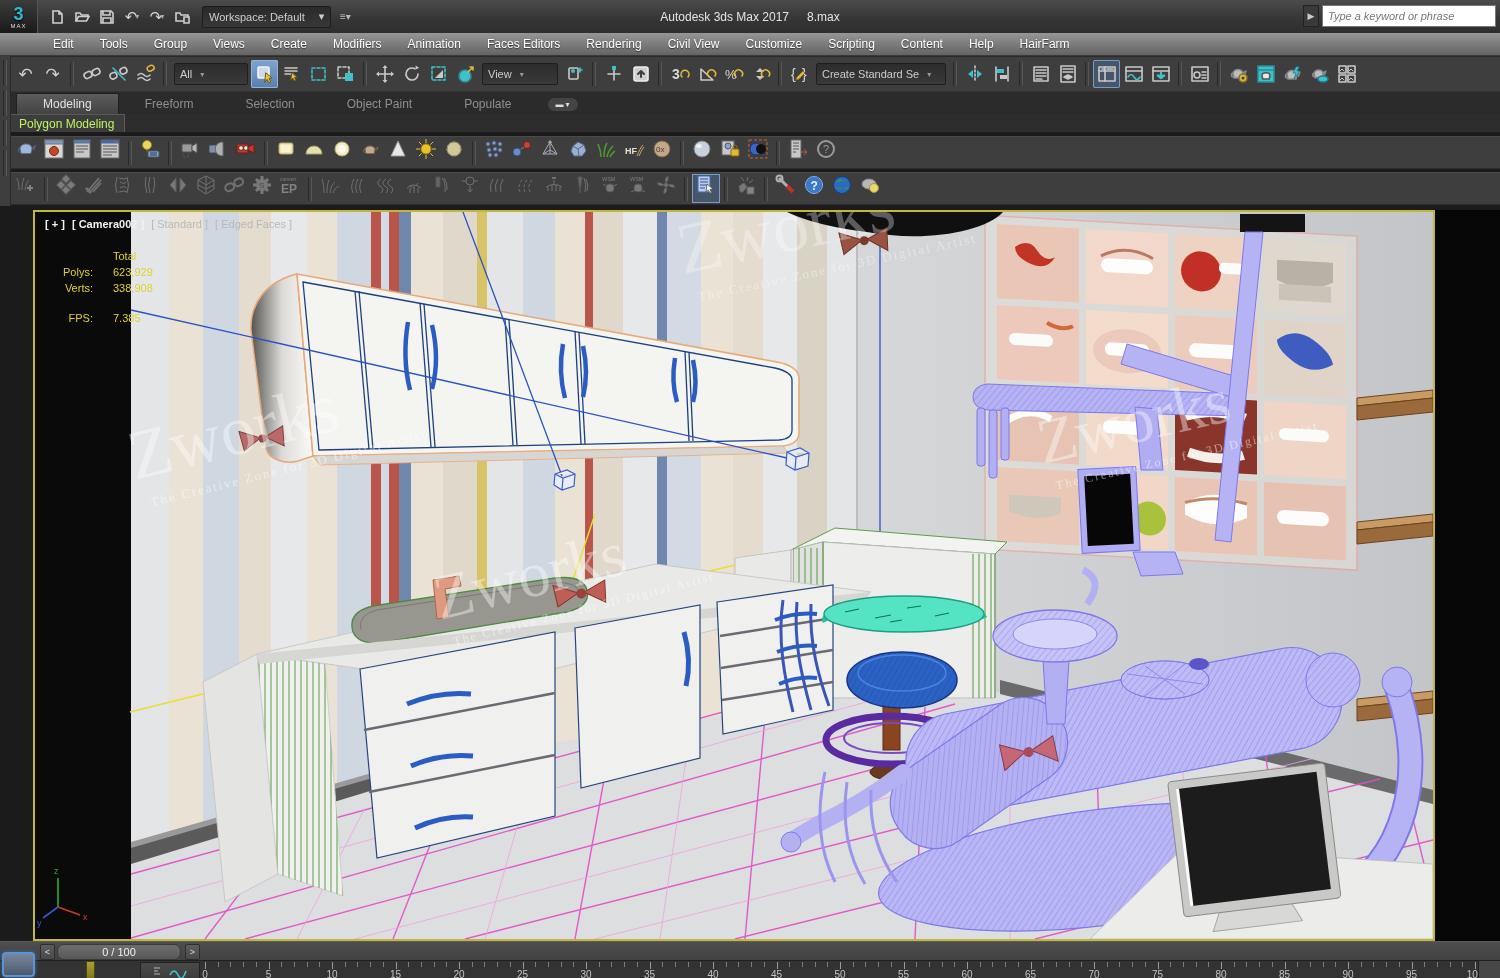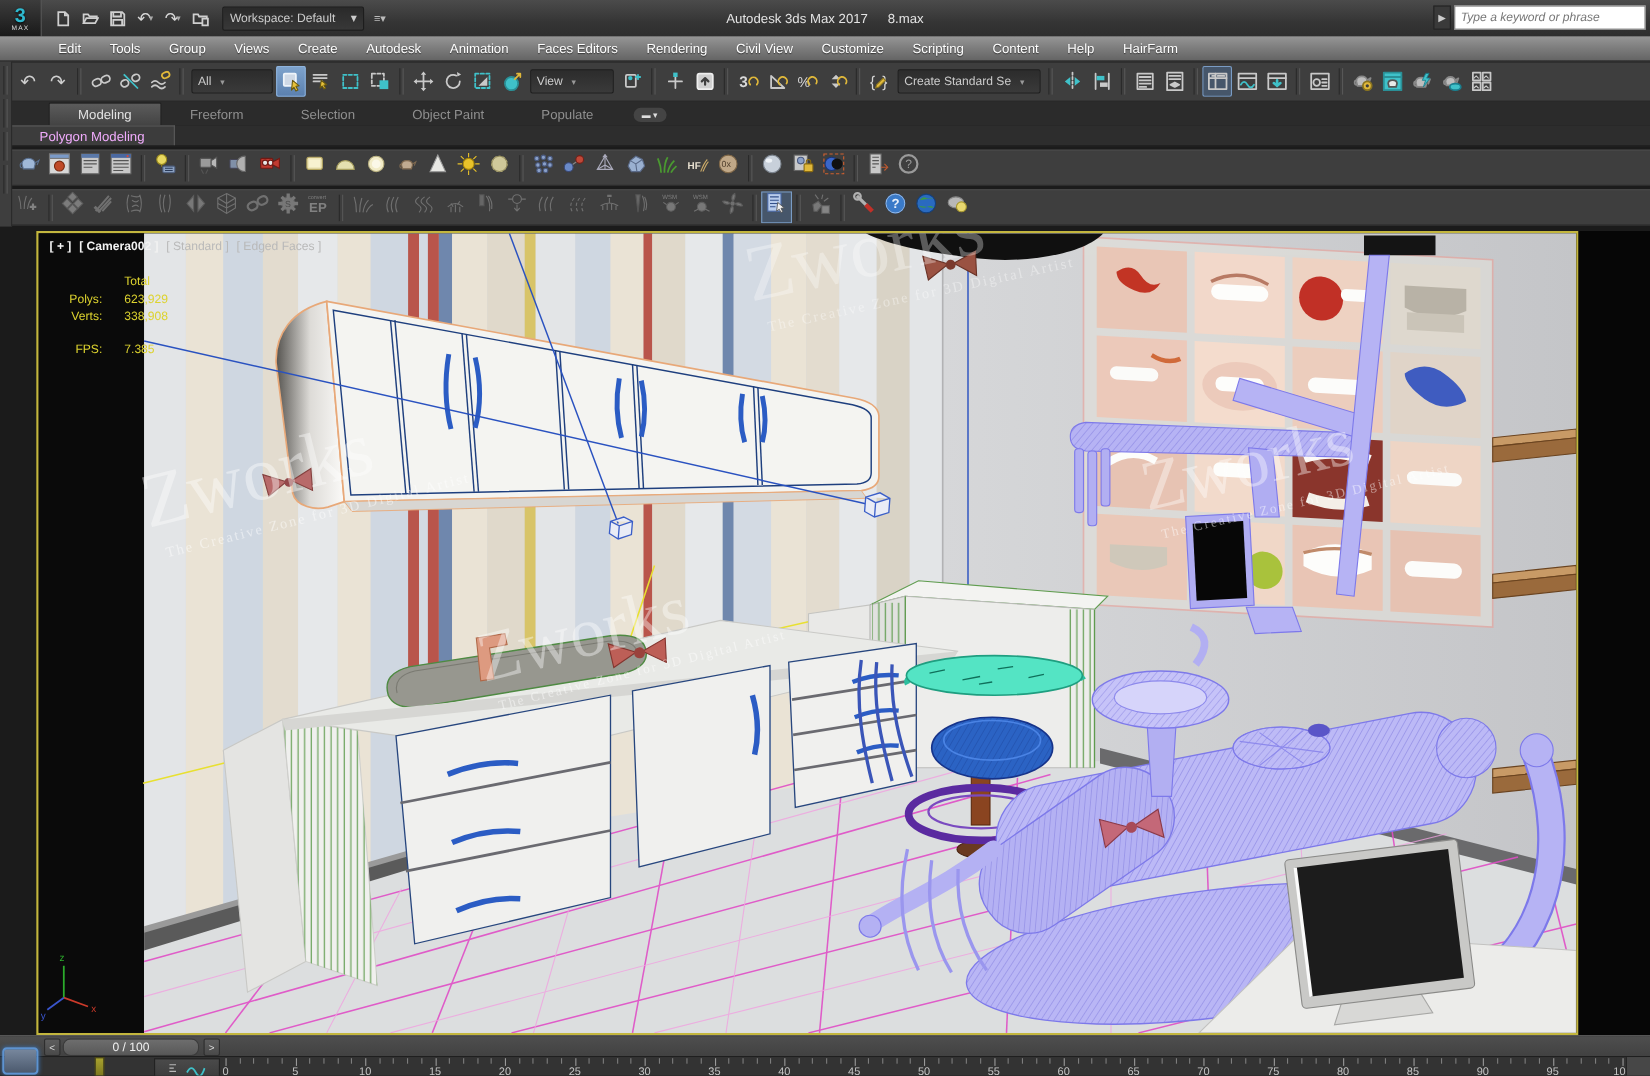--- a/index.html
+++ b/index.html
@@ -38,28 +38,28 @@
   .tbi{width:27px;height:28px;display:flex;align-items:center;justify-content:center;flex:none;border-radius:2px;}
   .tbi svg{stroke:#c9c9c9;fill:none;stroke-width:1.6;stroke-linecap:round;stroke-linejoin:round;}
   .tbi.active{background:linear-gradient(#7fa4cd,#5a7fae);box-shadow:inset 0 0 0 1px #8fb4dd;}
   .tbi.framed{box-shadow:inset 0 0 0 1px #7a9cc4;background:#46566a;}
   .tglyph{font-size:17px;color:#cfcfcf;line-height:1;}
   .sep{width:2px;height:24px;margin:0 4px;border-left:1px solid #2a2a2a;border-right:1px solid #575757;flex:none;}
   .dd{height:20px;background:linear-gradient(#2c2c2c,#3a3a3a);border:1px solid #1e1e1e;border-radius:2px;color:#ccc;
      font-size:11px;display:flex;align-items:center;padding:0 5px;gap:8px;flex:none;margin:0 3px;}
   .dd .car{font-size:8px;color:#999;}
   
-  #ribbon-tabs{left:0;top:92px;width:1500px;height:22px;background:#2b2b2b;display:flex;align-items:flex-end;padding-left:44px;box-sizing:border-box;}
+  #ribbon-tabs{left:0;top:92px;width:1500px;height:22px;background:#2b2b2b;display:flex;align-items:flex-end;padding-left:16px;box-sizing:border-box;}
   .rtab{font-size:12px;color:#8f8f8f;padding:3px 26px;cursor:default;}
   .rtab.active{background:linear-gradient(#5c5c5c,#434343);color:#e2e2e2;border:1px solid #1f1f1f;border-bottom:none;border-radius:2px 2px 0 0;}
   #ribbon-dd{margin-left:10px;margin-bottom:3px;width:30px;height:13px;background:#444;border-radius:7px;color:#ddd;
      font-size:8px;display:flex;align-items:center;justify-content:center;gap:3px;}
   #panel-row{left:0;top:114px;width:1500px;height:19px;background:#2d2d2d;display:flex;align-items:stretch;padding-left:8px;box-sizing:border-box;border-bottom:1px solid #1e1e1e;}
-  #panel-tab{background:#3c3c3c;border:1px solid #5a5a5a;border-bottom:none;color:#f0abfc;font-size:12px;
-     display:flex;align-items:center;padding:0 27px;}
+  #panel-tab{background:#3c3c3c;border:1px solid #5a5a5a;border-bottom:none;color:#bef264;font-size:12px;
+     display:flex;align-items:center;padding:0 10px;}
   
   .ctb{left:0;width:1500px;height:33px;background:#3e3e3e;border-top:1px solid #4a4a4a;border-bottom:1px solid #2c2c2c;
      display:flex;align-items:center;padding-left:12px;box-sizing:border-box;}
   .ci{width:28px;height:29px;display:flex;justify-content:center;flex:none;}
   .ci svg{width:22px;height:22px;}
   .dim{opacity:.55;filter:grayscale(.8);}
   .ci.framed{box-shadow:inset 0 0 0 1px #7a9cc4;background:#46566a;}
   .dock-grip{left:0;top:56px;width:10px;height:150px;background:#3e3e3e;border-right:1px solid #2a2a2a;}
   .dock-grip i{display:block;margin:4px 3px;width:2px;height:26px;border-left:1px solid #2a2a2a;border-right:1px solid #585858;}
   
@@ -155,21 +155,21 @@
       <input id="search-input" placeholder="Type a keyword or phrase" style="">
     </div>
   </div>
 
   <div id="menubar" class="abs">
       <span class="menu-item">Edit</span>
       <span class="menu-item">Tools</span>
       <span class="menu-item">Group</span>
       <span class="menu-item">Views</span>
       <span class="menu-item">Create</span>
-      <span class="menu-item">Autodesk</span>
+      <span class="menu-item">Modifiers</span>
       <span class="menu-item">Animation</span>
       <span class="menu-item">Faces Editors</span>
       <span class="menu-item">Rendering</span>
       <span class="menu-item">Civil View</span>
       <span class="menu-item">Customize</span>
       <span class="menu-item">Scripting</span>
       <span class="menu-item">Content</span>
       <span class="menu-item">Help</span>
       <span class="menu-item">HairFarm</span>
     </div>

